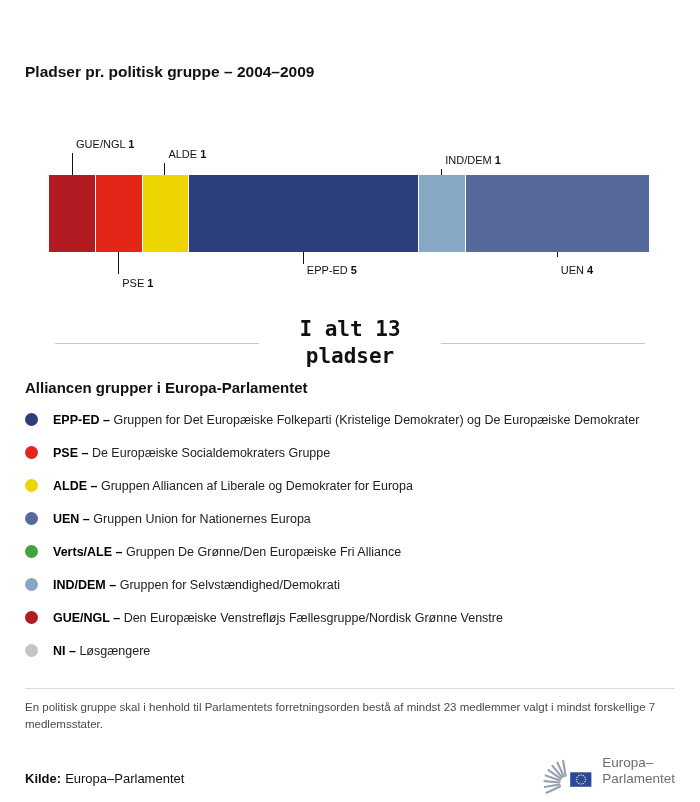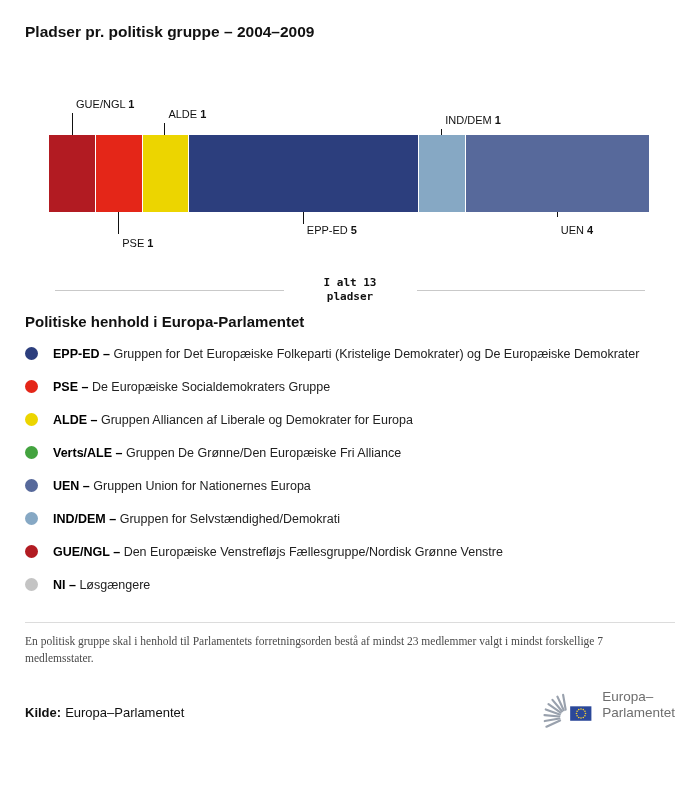--- a/index.html
+++ b/index.html
@@ -1,47 +1,47 @@
 <!DOCTYPE html>
 <html><head>
 <meta charset="utf-8">
 <style>
   html,body{margin:0;padding:0;}
   body{width:700px;height:802px;overflow:hidden;background:#fff;
        font-family:"Liberation Sans",sans-serif;color:#111;}
-  .page{padding:1px 25px;}
+  .page{padding:1px 25px;margin-top:40px;}
   h1,h2,h3,p{margin:0;}
   .title{padding-top:22px;font-size:15.5px;font-weight:700;color:#111;}
   .subtitle{margin-top:12px;font-size:14.5px;font-weight:400;color:#3d3d3d;}
 
   .chart{position:relative;margin:52px 26px 0 24px;}
   .callouts{position:relative;}
   .callouts-top{height:42px;}
   .callouts-bottom{height:40px;}
   .leader{position:absolute;width:1px;background:#111;}
   .callouts-top .leader{bottom:0;}
   .callouts-bottom .leader{top:0;}
   .callout{position:absolute;font-size:11px;color:#111;white-space:nowrap;}
   .callout b{font-weight:700;}
   .bar{display:flex;height:77px;gap:1px;}
   .segment{height:100%;}
 
   .total{display:flex;align-items:center;margin:24px 30px 0;}
   .rule{flex:1;height:1px;background:#c9c9c9;}
   .total-text{padding:0 40px;font-family:"DejaVu Sans Mono",monospace;
-              font-size:11px;font-weight:700;line-height:1.3;text-align:center;color:#111;}
+              font-size:21px;font-weight:700;line-height:1.3;text-align:center;color:#111;}
 
   .legend-title{margin-top:8px;font-size:15px;font-weight:700;color:#111;}
   .legend-row{display:flex;align-items:flex-start;margin-top:15px;}
   .dot{width:13px;height:13px;border-radius:50%;flex:0 0 13px;margin:2px 15px 0 0;}
   .legend-text{font-size:12.5px;line-height:1.44;max-width:595px;color:#222;}
   .legend-text b{color:#000;}
 
   .divider{height:1px;background:#dcdcdc;margin-top:28px;}
-  .footnote{margin-top:10px;font-size:11.5px;line-height:1.5;color:#4a4a4a;max-width:648px;font-family:Liberation Serif, serif;}
+  .footnote{margin-top:10px;font-size:11.5px;line-height:1.5;color:#4a4a4a;max-width:648px;}
 
   .footer{display:flex;justify-content:space-between;align-items:flex-end;margin-top:14px;}
   .source{font-size:13px;padding-bottom:10px;color:#111;}
   .source b{font-weight:700;}
   .source-value{margin-left:4px;}
   .logo{display:flex;align-items:center;gap:6px;padding-bottom:2px;}
   .logo-text{font-size:13.5px;line-height:1.15;color:#6e6e6e;}
 </style>
 </head>
 <body>
@@ -79,41 +79,41 @@
 
   <div class="total">
     <div class="rule"></div>
     <div class="total-text">
       <div>I alt 13</div>
       <div>pladser</div>
     </div>
     <div class="rule"></div>
   </div>
 
-  <h3 class="legend-title">Politiske henhold i Europa-Parlamentet</h3>
+  <h3 class="legend-title">Alliancen grupper i Europa-Parlamentet</h3>
   <div class="legend">
       <div class="legend-row">
         <span class="dot" style="background-color: rgb(44, 62, 125);"></span>
         <p class="legend-text"><b>EPP-ED – </b><span>Gruppen for Det Europæiske Folkeparti (Kristelige Demokrater) og De Europæiske Demokrater</span></p>
       </div>
       <div class="legend-row">
         <span class="dot" style="background-color: rgb(228, 38, 24);"></span>
         <p class="legend-text"><b>PSE – </b><span>De Europæiske Socialdemokraters Gruppe</span></p>
       </div>
       <div class="legend-row">
         <span class="dot" style="background-color: rgb(236, 213, 0);"></span>
         <p class="legend-text"><b>ALDE – </b><span>Gruppen Alliancen af Liberale og Demokrater for Europa</span></p>
       </div>
       <div class="legend-row">
+        <span class="dot" style="background-color: rgb(87, 105, 155);"></span>
+        <p class="legend-text"><b>UEN – </b><span>Gruppen Union for Nationernes Europa</span></p>
+      </div>
+      <div class="legend-row">
         <span class="dot" style="background-color: rgb(67, 163, 63);"></span>
         <p class="legend-text"><b>Verts/ALE – </b><span>Gruppen De Grønne/Den Europæiske Fri Alliance</span></p>
-      </div>
-      <div class="legend-row">
-        <span class="dot" style="background-color: rgb(87, 105, 155);"></span>
-        <p class="legend-text"><b>UEN – </b><span>Gruppen Union for Nationernes Europa</span></p>
       </div>
       <div class="legend-row">
         <span class="dot" style="background-color: rgb(134, 168, 196);"></span>
         <p class="legend-text"><b>IND/DEM – </b><span>Gruppen for Selvstændighed/Demokrati</span></p>
       </div>
       <div class="legend-row">
         <span class="dot" style="background-color: rgb(178, 27, 34);"></span>
         <p class="legend-text"><b>GUE/NGL – </b><span>Den Europæiske Venstrefløjs Fællesgruppe/Nordisk Grønne Venstre</span></p>
       </div>
       <div class="legend-row">

